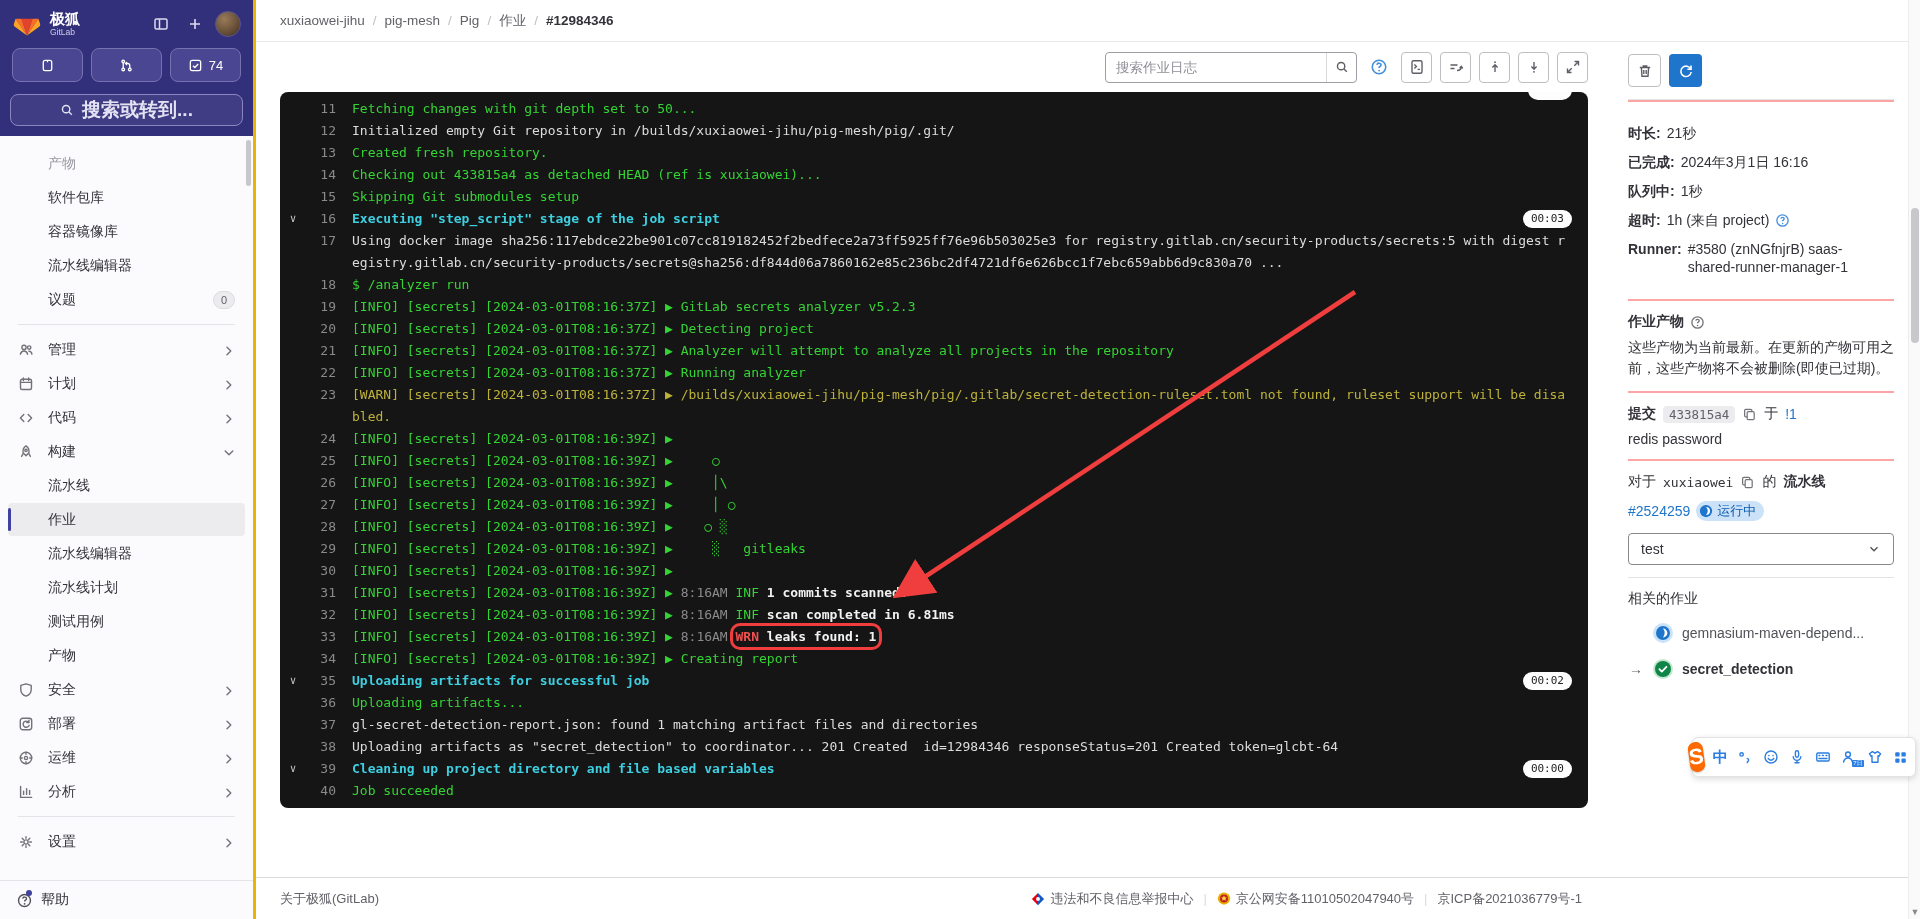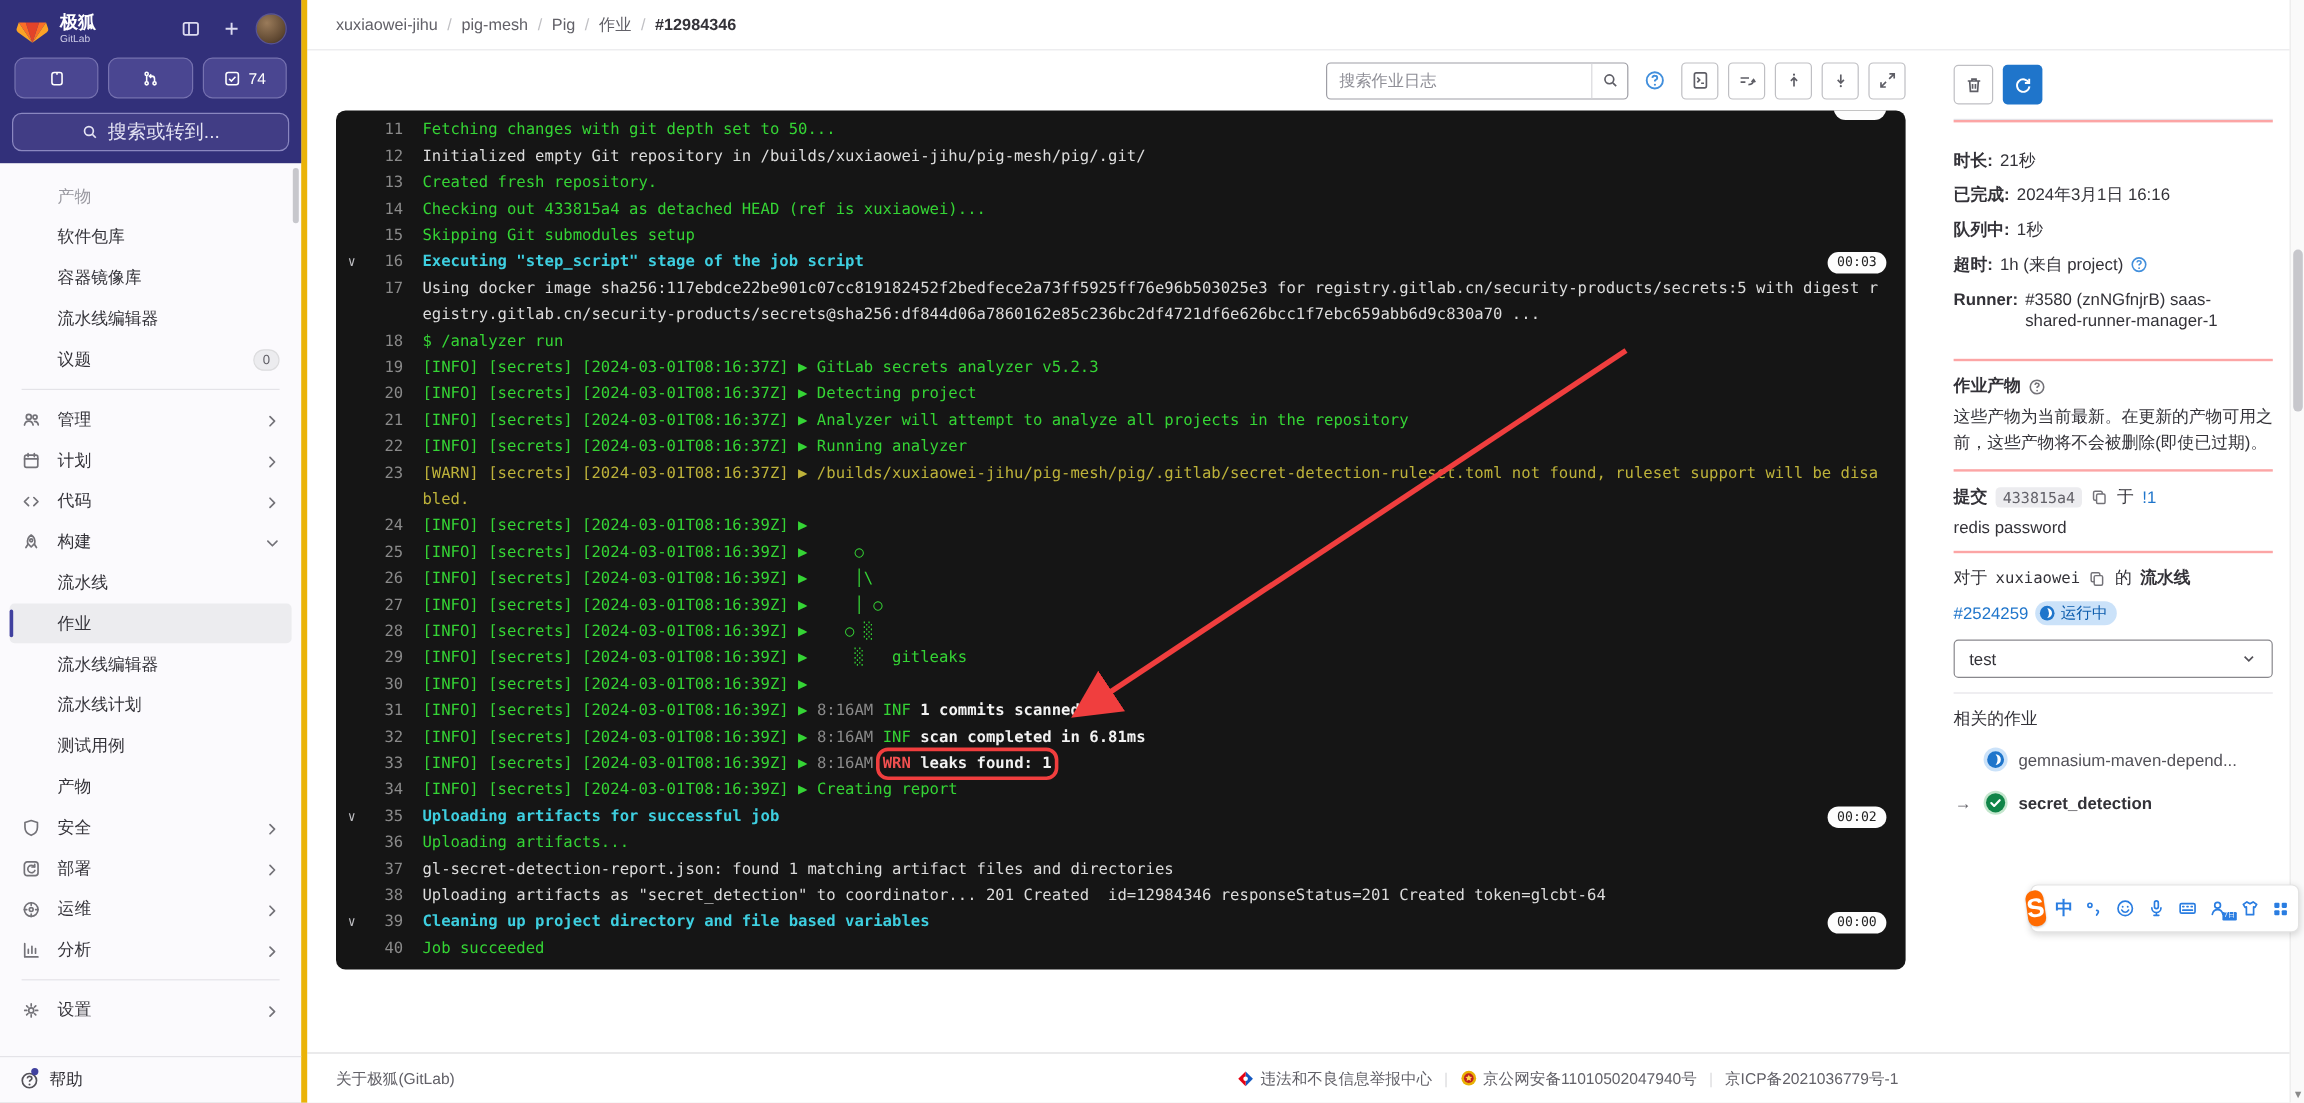--- a/index.html
+++ b/index.html
@@ -5,32 +5,32 @@
   * { box-sizing: border-box; }
   html,body { margin:0; padding:0; }
   body {
     width:1920px; height:919px; overflow:hidden;
     font-family:"Liberation Sans","DejaVu Sans",sans-serif;
     background:#fff; color:#333238; font-size:14px;
   }
   .app { display:flex; width:1920px; height:919px; position:relative; }
 
   
-  .sidebar { width:256px; min-width:256px; background:#fbfafd; border-right:5px solid #eab308; display:flex; flex-direction:column; position:relative; }
+  .sidebar { width:256px; min-width:256px; background:#fbfafd; border-right:3px solid #eab308; display:flex; flex-direction:column; position:relative; }
   .s-head { background:#32307a; padding:8px 10px 10px 10px; }
   .s-head-row1 { display:flex; align-items:center; gap:6px; padding:2px 2px 8px 2px; }
   .brand-text { display:flex; flex-direction:column; line-height:1; margin-left:2px; }
   .brand-title { color:#fff; font-weight:bold; font-size:15px; }
   .brand-sub { color:#cfcde8; font-size:8.5px; margin-top:2px; }
   .s-head-spacer { flex:1; }
   .head-iconbtn { width:28px; height:28px; border-radius:6px; display:flex; align-items:center; justify-content:center; cursor:pointer; }
   .avatar { width:26px; height:26px; border-radius:50%; background:radial-gradient(circle at 35% 30%, #9a7b5a, #5d4630 70%, #2e2318); border:1px solid #5a5694; }
   .s-head-row2 { display:flex; gap:8px; padding:2px 2px; }
   .pill-btn { flex:1; height:34px; background:#4a4691; border:1px solid #7672b0; border-radius:8px; display:flex; align-items:center; justify-content:center; gap:6px; color:#fff; font-size:13px; cursor:pointer; }
-  .s-search { margin-top:10px; height:32px; background:#413d85; border:1px solid #8a87c0; border-radius:8px; display:flex; align-items:center; justify-content:center; gap:8px; color:#e4e3f3; font-size:16px; cursor:text; }
+  .s-search { margin-top:10px; height:32px; background:#413d85; border:1px solid #8a87c0; border-radius:8px; display:flex; align-items:center; justify-content:center; gap:8px; color:#e4e3f3; font-size:19px; cursor:text;font-weight:bold; }
   .s-menu { flex:1; overflow:hidden; padding:10px 0 0 0; position:relative; }
   .side-item { display:flex; align-items:center; height:33px; margin:1px 8px; padding:0 10px; border-radius:4px; color:#333238; cursor:pointer; position:relative; }
   .side-item .mi { width:16px; height:16px; margin-right:14px; display:flex; align-items:center; justify-content:center; }
   .side-item.sub { padding-left:40px; }
   .side-item.muted { color:#9a99a1; cursor:default; }
   .side-item.active { background:#ececef; }
   .side-item.active::before { content:""; position:absolute; left:0; top:5px; bottom:5px; width:3px; border-radius:3px; background:#41419f; }
   .side-item .lbl { flex:1; font-size:14px; }
   .count-pill { background:#ececef; border:1px solid #dcdcde; color:#626168; font-size:11px; border-radius:10px; padding:0 7px; line-height:16px; }
   .side-chev { width:14px; height:14px; color:#737278; }

